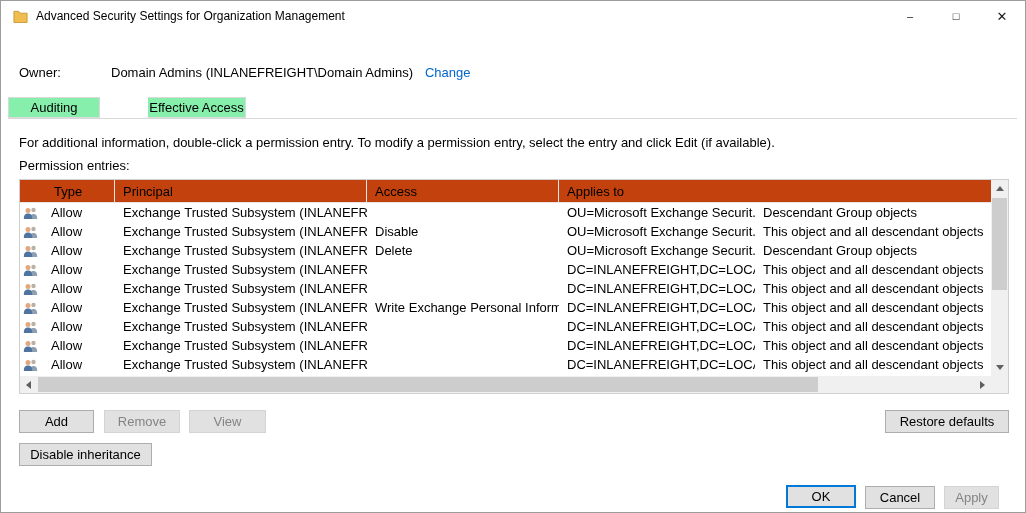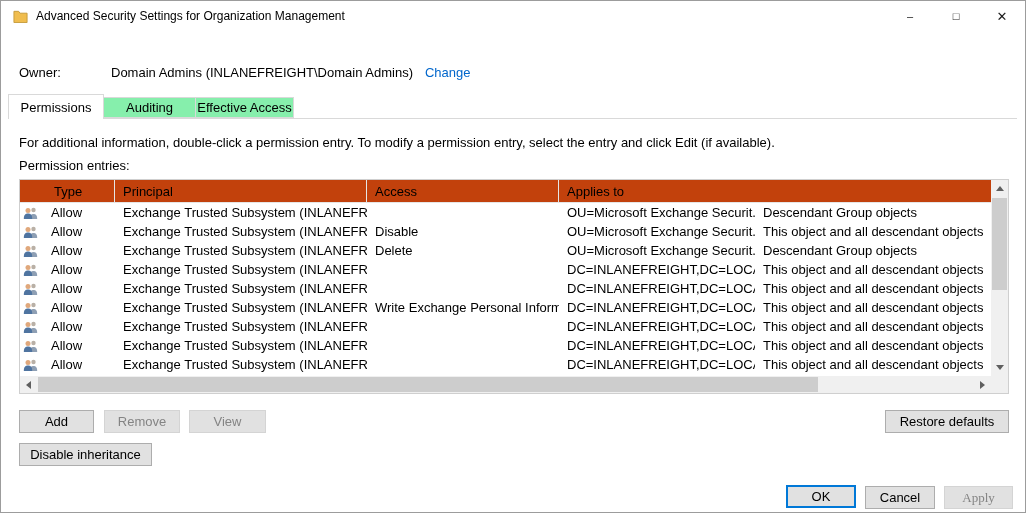--- a/index.html
+++ b/index.html
@@ -22,21 +22,21 @@
   .change-link { margin-left:12px; color:#0066cc; cursor:pointer; }
 
   
   .tabline { position:absolute; left:7px; right:8px; top:117px; height:1px; background:#d9d9d9; z-index:0; }
   .tabstrip { position:absolute; left:7px; right:8px; top:93px; height:25px; display:flex; align-items:flex-end; z-index:1; }
   .tab { height:21px; margin-bottom:1px; background:#86efac; border:1px solid #d9d9d9; display:flex; align-items:center; justify-content:center; font-size:13px; cursor:default; }
   .tab + .tab { border-left:none; }
   .tab.active { height:25px; margin-bottom:0; background:#fff; border-bottom:none; border-left:1px solid #d9d9d9; z-index:2; }
   .tab.t0 { width:96px; }
   .tab.t1 { width:92px; }
-  .tab.t2 { width:98px; }
+  .tab.t2 { width:98px;margin-left:48px; }
 
   .info-text { position:absolute; left:18px; top:134px; white-space:nowrap; }
   .entries-label { position:absolute; left:18px; top:157px; }
 
   
   .table { position:absolute; left:18px; top:178px; width:990px; height:215px; border:1px solid #cfcfcf; background:#fff; }
   .thead { position:absolute; top:0; left:0; right:17px; height:23px; display:flex; border-bottom:1px solid #e5e5e5; background:#c2410c; }
   .hc { display:flex; align-items:center; padding-left:8px; border-right:1px solid #e5e5e5; height:23px; overflow:hidden; white-space:nowrap; cursor:default; }
   .hc.c0 { padding-left:34px; }
   .hc.c4 { border-right:none; }
@@ -67,21 +67,21 @@
   
   .btn { position:absolute; height:23px; background:#e1e1e1; border:1px solid #adadad; font-family:inherit; font-size:13px; display:flex; align-items:center; justify-content:center; cursor:default; }
   .btn.disabled { color:#848484; border-color:#d4d4d4; }
   #btn-add      { left:18px;  top:409px; width:75px; }
   #btn-remove   { left:103px; top:409px; width:76px; }
   #btn-view     { left:188px; top:409px; width:77px; }
   #btn-restore  { left:884px; top:409px; width:124px; }
   #btn-disable  { left:18px;  top:442px; width:133px; }
   #btn-ok       { left:785px; top:484px; width:70px; border:2px solid #0078d7; }
   #btn-cancel   { left:864px; top:485px; width:70px; }
-  #btn-apply    { left:943px; top:485px; width:69px;font-family:Liberation Serif, serif; }
+  #btn-apply    { left:943px; top:485px; width:55px; }
 </style>
 </head>
 <body>
 
 <div class="window">
 
   <div class="titlebar">
     <span class="win-icon">
       <svg width="15" height="14" viewBox="0 0 16 14">
         <path d="M1 2 h5 l1.5 2 H15 v10 H1 z" fill="#f0bd4e" stroke="#c49a39" stroke-width="1"></path>
@@ -96,21 +96,20 @@
   </div>
 
   <div class="owner-row">
     <span class="owner-label">Owner:</span>
     <span>Domain Admins (INLANEFREIGHT\Domain Admins)</span>
     <span class="change-link">Change</span>
   </div>
 
   <div class="tabline"></div>
   <div class="tabstrip">
-    <div class="tab t0 active">Permissions</div>
     <div class="tab t1">Auditing</div>
     <div class="tab t2">Effective Access</div>
   </div>
 
   <div class="info-text">For additional information, double-click a permission entry. To modify a permission entry, select the entry and click Edit (if available).</div>
   <div class="entries-label">Permission entries:</div>
 
   <div class="table">
     <div class="thead">
       <div class="hc c0">Type</div>

